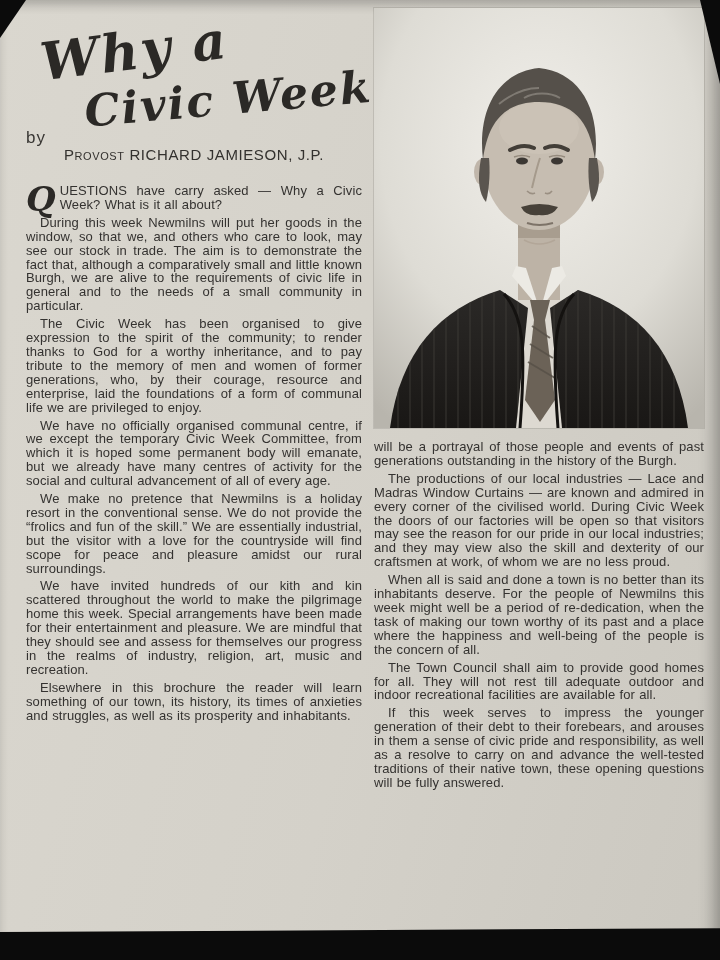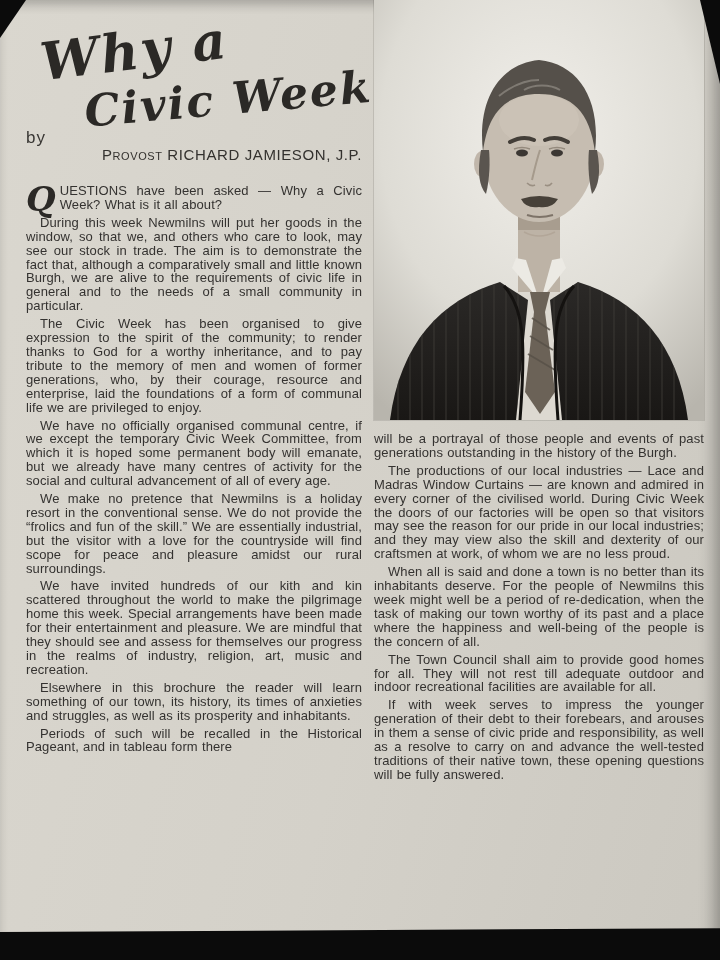--- a/index.html
+++ b/index.html
@@ -13,37 +13,37 @@
     background:linear-gradient(105deg,#dad7cf 0%,#d4d1c9 55%,#cbc8c0 100%);
     box-shadow:inset -8px 0 14px rgba(0,0,0,.22), inset 0 6px 10px rgba(0,0,0,.10);
   }
   
   .artifact{position:absolute;background:#0b0b0b;}
   .corner-tl{top:0;left:0;width:26px;height:38px;clip-path:polygon(0 0,100% 0,0 100%);}
   .corner-tr{top:0;right:0;width:20px;height:84px;clip-path:polygon(0 0,100% 0,100% 100%);}
   .bottom-bar{left:-6px;right:-6px;bottom:-4px;height:32px;transform:rotate(-.3deg);transform-origin:left bottom;}
 
   .left-col{position:absolute;left:26px;top:18px;width:336px;}
-  .right-col{position:absolute;left:374px;top:0;width:330px;}
+  .right-col{position:absolute;left:374px;top:8px;width:330px;}
 
   header{position:relative;height:166px;}
   .title{
     position:absolute;
     font-family:"DejaVu Serif", serif;
     font-style:italic;font-weight:bold;color:#2b2926;
     letter-spacing:2px;white-space:nowrap;
   }
   .title-1{left:14px;top:2px;font-size:52px;transform:rotate(-7deg);}
   .title-2{left:58px;top:54px;font-size:44px;transform:rotate(-5deg);}
   .byline{
     position:absolute;top:110px;left:0;width:100%;text-align:left;
     font-size:17px;color:#3a3835;letter-spacing:1px;
   }
   .author{
-    position:absolute;top:128px;left:0;width:100%;text-align:right;
+    position:absolute;top:128px;left:0;width:100%;text-align:center;
     font-size:15px;color:#33312e;font-variant:small-caps;letter-spacing:.6px;
     white-space:nowrap;
   }
 
   article{color:#343230;font-size:13px;line-height:13.9px;text-align:justify;
     letter-spacing:.1px;word-spacing:.5px;}
   article p{margin:0 0 4px 0;text-indent:14px;}
   article p.noindent{text-indent:0;}
   .dropcap{
     float:left;
@@ -65,28 +65,27 @@
 
   <div class="left-col">
     <header>
       <div class="title title-1">Why a</div>
       <div class="title title-2">Civic Week?</div>
       <div class="byline">by</div>
       <div class="author">Provost RICHARD JAMIESON, J.P.</div>
     </header>
 
     <article>
-      <p class="noindent"><span class="dropcap">Q</span><span>UESTIONS have been asked — Why a Civic Week?  What is it all about?</span></p>
+      <p class="noindent"><span class="dropcap">Q</span><span>UESTIONS have carry asked — Why a Civic Week?  What is it all about?</span></p>
       <p>During this week Newmilns will put her goods in the window, so that we, and others who care to look, may see our stock in trade. The aim is to demonstrate the fact that, although a comparatively small and little known Burgh, we are alive to the requirements of civic life in general and to the needs of a small community in particular.</p>
       <p>The Civic Week has been organised to give expression to the spirit of the community; to render thanks to God for a worthy inheritance, and to pay tribute to the memory of men and women of former generations, who, by their courage, resource and enterprise, laid the foundations of a form of communal life we are privileged to enjoy.</p>
       <p>We have no officially organised communal centre, if we except the temporary Civic Week Committee, from which it is hoped some permanent body will emanate, but we already have many centres of activity for the social and cultural advancement of all of every age.</p>
       <p>We make no pretence that Newmilns is a holiday resort in the conventional sense.  We do not provide the “frolics and fun of the skill.”  We are essentially industrial, but the visitor with a love for the countryside will find scope for peace and pleasure amidst our rural surroundings.</p>
       <p>We have invited hundreds of our kith and kin scattered throughout the world to make the pilgrimage home this week.  Special arrangements have been made for their entertainment and pleasure.  We are mindful that they should see and assess for themselves our progress in the realms of industry, religion, art, music and recreation.</p>
       <p>Elsewhere in this brochure the reader will learn something of our town, its history, its times of anxieties and struggles, as well as its prosperity and inhabitants.</p>
-      <p>Periods of such will be recalled in the Historical Pageant, and in tableau form there</p>
     </article>
   </div>
 
   <div class="right-col">
     <figure class="photo">
       <svg viewBox="0 0 330 420" xmlns="http://www.w3.org/2000/svg">
         <defs>
           <radialGradient id="bgv" cx="50%" cy="32%" r="80%">
             <stop offset="0%" stop-color="#f0eee9"></stop>
             <stop offset="60%" stop-color="#dedcd5"></stop>
@@ -151,20 +150,20 @@
         </g>
         <path d="M130,286 C150,308 152,340 146,420 M200,286 C180,308 178,340 184,420" stroke="#141210" stroke-width="3" fill="none"></path>
       </svg>
     </figure>
 
     <article>
       <p class="noindent">will be a portrayal of those people and events of past generations outstanding in the history of the Burgh.</p>
       <p>The productions of our local industries — Lace and Madras Window Curtains — are known and admired in every corner of the civilised world.  During Civic Week the doors of our factories will be open so that visitors may see the reason for our pride in our local industries; and they may view also the skill and dexterity of our craftsmen at work, of whom we are no less proud.</p>
       <p>When all is said and done a town is no better than its inhabitants deserve.  For the people of Newmilns this week might well be a period of re-dedication, when the task of making our town worthy of its past and a place where the happiness and well-being of the people is the concern of all.</p>
       <p>The Town Council shall aim to provide good homes for all.  They will not rest till adequate outdoor and indoor recreational facilities are available for all.</p>
-      <p>If with week serves to impress the younger generation of their debt to their forebears, and arouses in them a sense of civic pride and responsibility, as well as a resolve to carry on and advance the well-tested traditions of their native town, these opening questions will be fully answered.</p>
+      <p>If this week serves to impress the younger generation of their debt to their forebears, and arouses in them a sense of civic pride and responsibility, as well as a resolve to carry on and advance the well-tested traditions of their native town, these opening questions will be fully answered.</p>
     </article>
   </div>
 
   <div class="artifact corner-tl"></div>
   <div class="artifact corner-tr"></div>
   <div class="artifact bottom-bar"></div>
 </div>
 
 </body></html>

